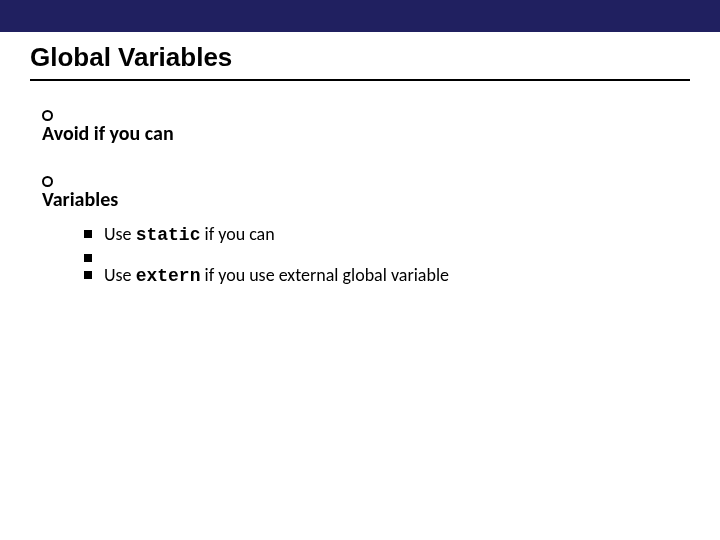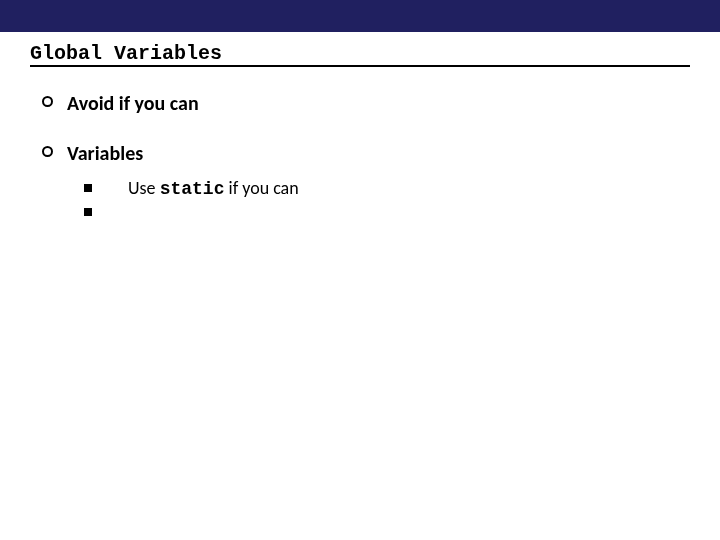--- a/index.html
+++ b/index.html
@@ -11,30 +11,32 @@
   }
   .top-bar {
     width: 100%;
     height: 32px;
     background: #202060;
   }
   .content {
     padding: 10px 30px 0 30px;
   }
   .title {
-    font-size: 20px;
+    font-size: 26px;
     font-weight: 700;
     border-bottom: 2px solid #000000;
+    padding-bottom: 6px;
     margin-bottom: 24px;
-    font-family: Liberation Mono, monospace;
+    font-family: Liberation Sans, sans-serif;
   }
   .level1 {
     display: flex;
     align-items: flex-start;
     margin: 0 0 26px 12px;
+    flex-direction: column;
   }
   .level1 .bullet-circle {
     display: inline-block;
     width: 11px;
     height: 11px;
     border: 2px solid #000000;
     border-radius: 50%;
     margin-right: 14px;
     margin-top: 5px;
     flex-shrink: 0;
@@ -43,21 +45,20 @@
     font-size: 20px;
     font-weight: 700;
   }
   .level2-group {
     margin: -14px 0 0 54px;
   }
   .level2 {
     display: flex;
     align-items: flex-start;
     margin: 0 0 2px 0;
-    gap: 24px;
   }
   .level2 .bullet-square {
     display: inline-block;
     width: 8px;
     height: 8px;
     background: #000000;
     margin-right: 12px;
     margin-top: 7px;
     flex-shrink: 0;
   }
@@ -95,16 +96,22 @@
       <span class="bullet-square"></span>
       <span class="level2-text">
         <span>Use </span><span class="code">static</span><span> if you can</span>
       </span>
     </div>
 
     <div class="level2">
       <span class="bullet-square"></span>
     </div>
 
+    <div class="level2">
+      <span class="bullet-square"></span>
+      <span class="level2-text">
+        <span>Use </span><span class="code">extern</span><span> if you use external global variable</span>
+      </span>
+    </div>
 
   </div>
 
 </div>
 
 </body></html>

